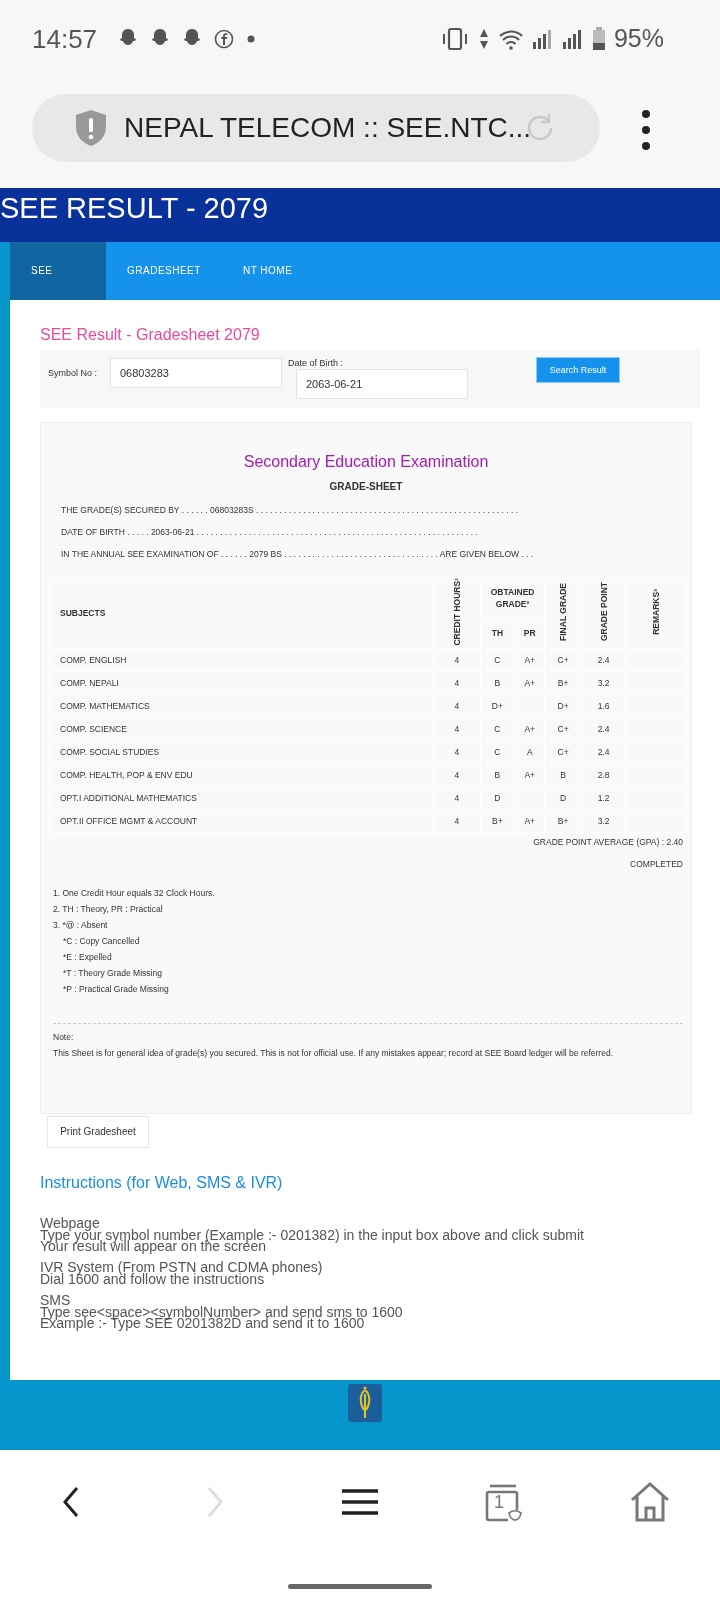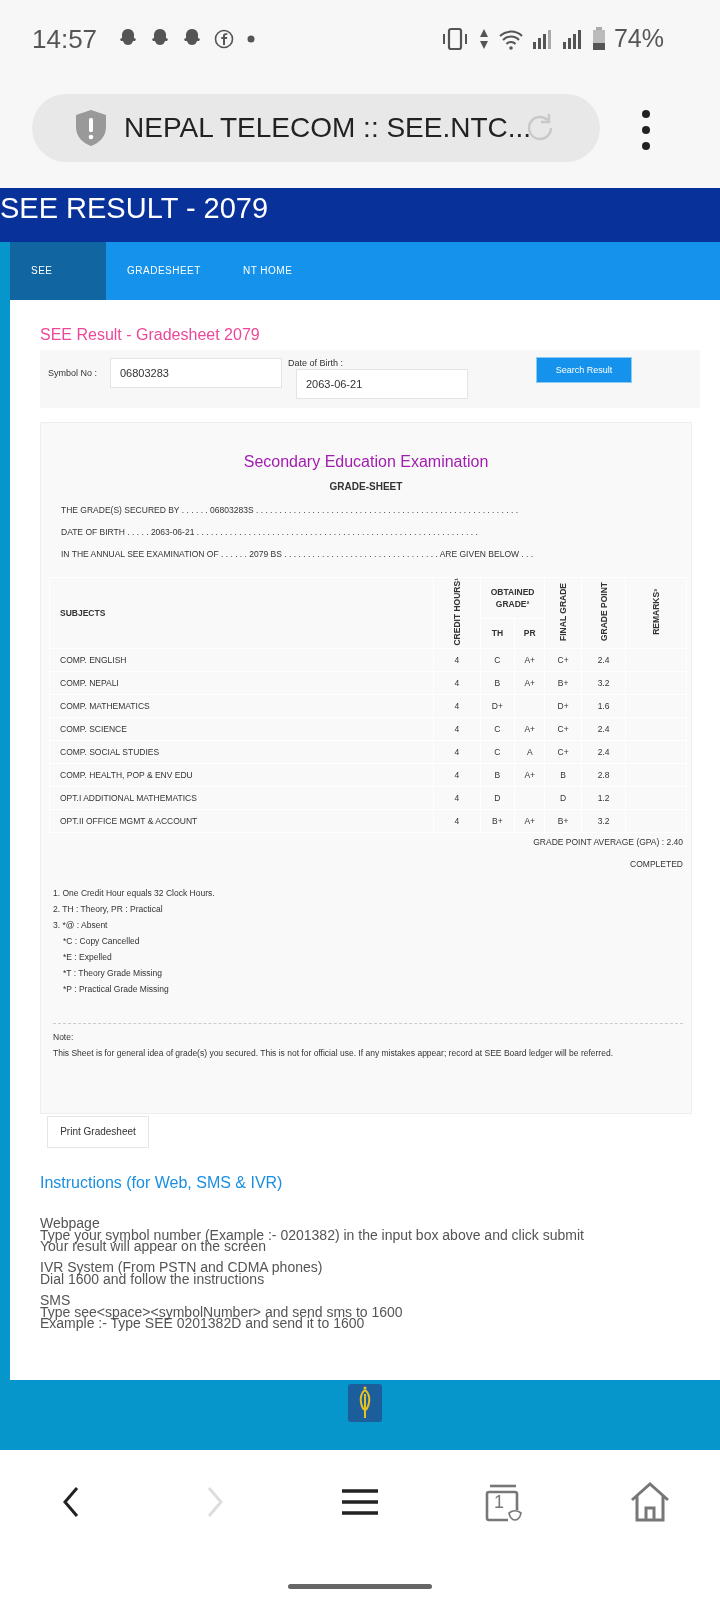--- a/index.html
+++ b/index.html
@@ -23,21 +23,21 @@
   .nav-item { color: #fff; font-size: 10px; letter-spacing: 0.5px; line-height: 58px; padding: 0 21px; }
   .nav-item.active { background: #1166a1; width: 96px; }
   .content { position: absolute; top: 112px; left: 10px; width: 710px; height: 1080px; background: #fff; }
   .page-title { position: absolute; left: 30px; top: 26px; font-size: 16px; color: #ec4899; }
   .search-box { position: absolute; left: 30px; top: 50px; width: 660px; height: 58px; background: #f7f7f7; }
   .lbl-sym { position: absolute; left: 8px; top: 18px; font-size: 9px; color: #333; }
   .inp { position: absolute; background: #fff; border: 1px solid #e4e4e4; font-size: 11px; color: #333; padding-left: 9px; font-family: "Liberation Sans", sans-serif; }
   .inp-sym { left: 70px; top: 8px; width: 172px; height: 30px; }
   .lbl-dob { position: absolute; left: 248px; top: 8px; font-size: 9px; color: #333; }
   .inp-dob { left: 256px; top: 19px; width: 172px; height: 30px; }
-  .btn-search { position: absolute; left: 496px; top: 7px; width: 96px; height: 26px; background: #1592eb; color: #fff; font-size: 9px; border: 1px solid #8ccaf5; text-align: center; line-height: 24px; }
+  .btn-search { position: absolute; left: 496px; top: 7px; width: 84px; height: 26px; background: #1592eb; color: #fff; font-size: 9px; border: 1px solid #8ccaf5; text-align: center; line-height: 24px; }
 
   .sheet { position: absolute; left: 30px; top: 122px; width: 652px; height: 692px; background: #f9f9f9; border: 1px solid #eee; }
   .sheet-title { position: absolute; top: 30px; width: 100%; text-align: center; font-size: 16px; color: #a21caf; }
   .sheet-sub { position: absolute; top: 58px; width: 100%; text-align: center; font-size: 10px; font-weight: bold; color: #333; }
   .info-line { position: absolute; left: 20px; font-size: 8.5px; color: #333; white-space: nowrap; letter-spacing: 0; }
   table.grades { position: absolute; left: 8px; top: 154px; width: 638px; border-collapse: collapse; font-size: 8.5px; color: #333; }
   table.grades td, table.grades th { border: 1px solid #fff; padding: 0; }
   table.grades th { font-weight: bold; font-size: 8.5px; }
   .th-subj { text-align: left; padding-left: 10px !important; width: 380px; }
   .vert { writing-mode: vertical-rl; transform: rotate(180deg); display: inline-block; text-align: center; line-height: 10px; }
@@ -103,21 +103,21 @@
         <rect x="1" y="14" width="3" height="7" fill="#555"></rect>
         <rect x="6" y="10" width="3" height="11" fill="#555"></rect>
         <rect x="11" y="6" width="3" height="15" fill="#555"></rect>
         <rect x="16" y="2" width="3" height="19" fill="#555"></rect>
       </svg>
     <svg width="14" height="24" viewBox="0 0 14 24">
         <rect x="4" y="0" width="6" height="3" fill="#aaa"></rect>
         <rect x="1" y="3" width="12" height="20" fill="#bbb"></rect>
         <rect x="1" y="16" width="12" height="7" fill="#555"></rect>
       </svg>
-    <span>74%</span>
+    <span>95%</span>
   </div>
 </div>
 
 <div class="browser-bar">
   <div class="url-pill">
     <svg class="url-shield" viewBox="0 0 34 38">
         <path d="M17 1 32 6v12c0 10-7 16-15 19C9 34 2 28 2 18V6z" fill="#999"></path>
         <rect x="15" y="9" width="4" height="14" rx="1.5" fill="#fff"></rect>
         <circle cx="17" cy="28" r="2.3" fill="#fff"></circle>
       </svg>

